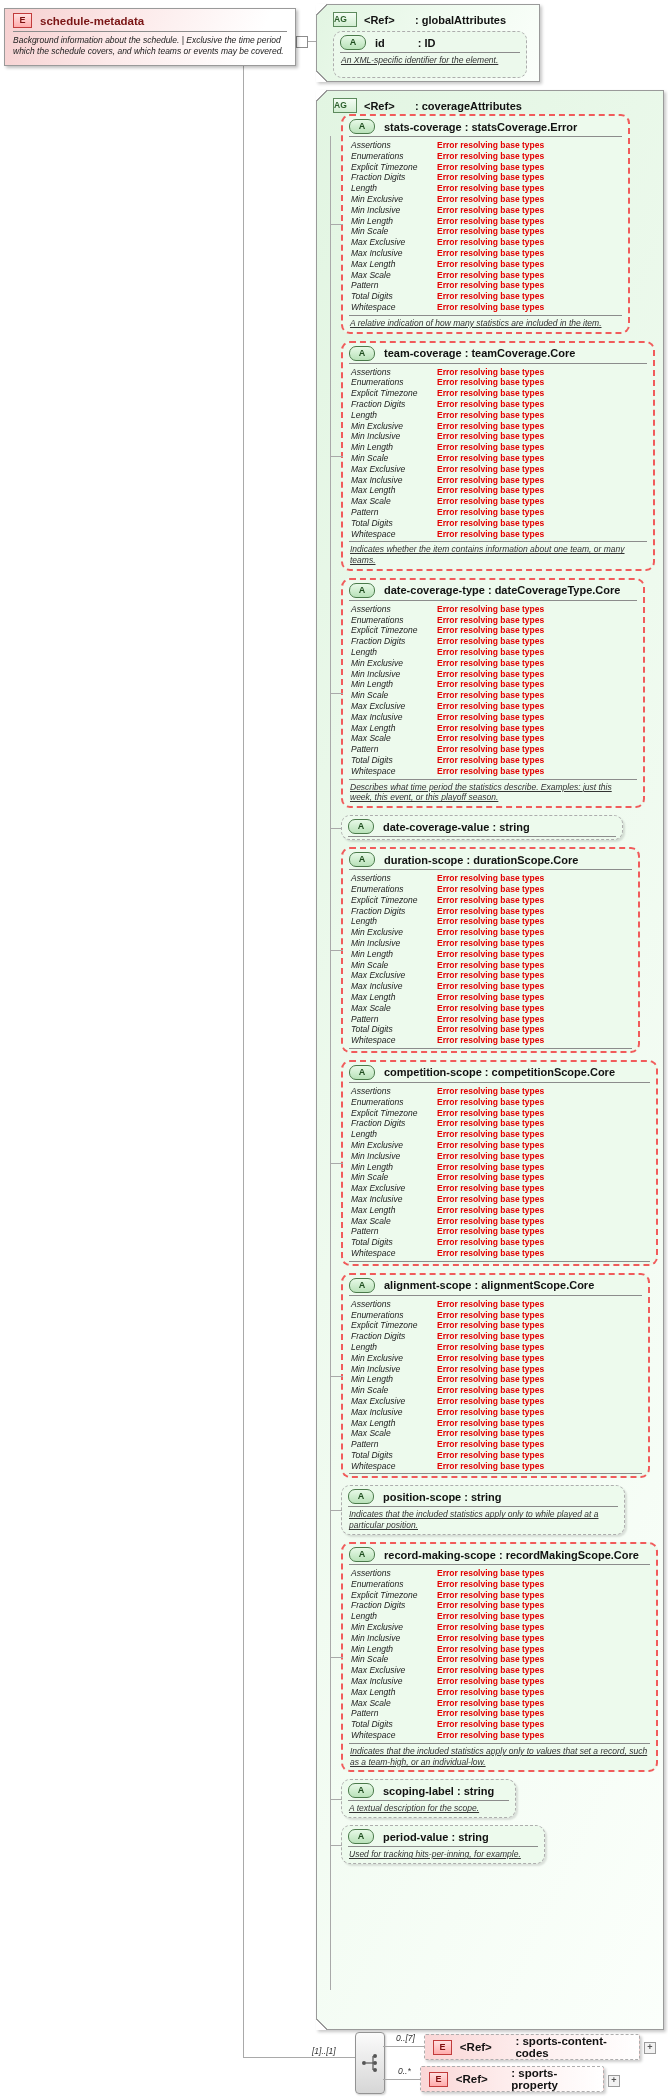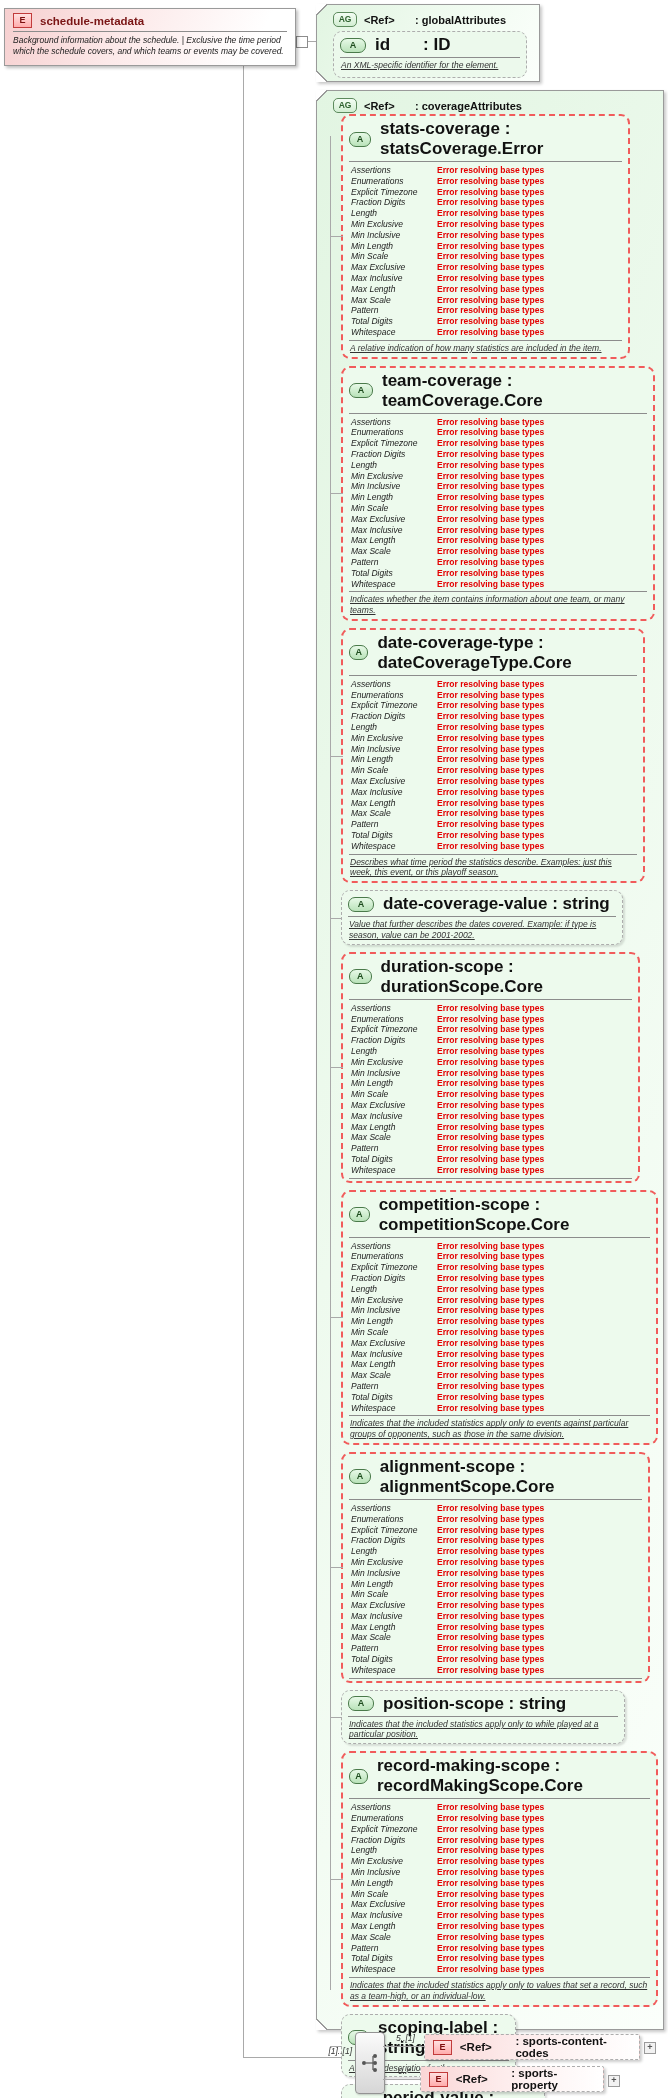--- a/index.html
+++ b/index.html
@@ -16,43 +16,43 @@
     border:1px solid #9a9a9a;box-shadow:2px 2px 3px rgba(0,0,0,.25);}
   .elem-head{display:flex;align-items:center;gap:8px;padding:4px 8px 2px 8px;}
   .elem-title{font-size:11.5px;font-weight:bold;color:#7a1515;}
   .elem-sep{border-top:1px solid #8c8c8c;margin:1px 8px 2px 8px;}
   .elem-doc{font-size:8.5px;font-style:italic;color:#222;line-height:10.5px;padding:1px 8px;}
 
   
   .badge-e{display:inline-block;width:17px;height:13px;line-height:13px;text-align:center;
     font-size:9px;font-weight:bold;color:#7d0f0f;
     background:linear-gradient(#ffe0e0,#ffacac);border:1px solid #c23b3b;}
-  .badge-ag{display:inline-block;width:22px;height:13px;line-height:13px;text-align:center;
+  .badge-ag{display:inline-block;width:22px;height:13px;line-height:13px;text-align:left;
     font-size:8.5px;font-weight:bold;color:#2c5f2c;
-    background:linear-gradient(#f4fdf4,#d2eed2);border:1px solid #5d8a5d;border-radius:5px;}
+    background:linear-gradient(#f4fdf4,#d2eed2);border:1px solid #5d8a5d;border-radius:0;}
   .badge-a{display:inline-block;width:24px;height:13px;line-height:13px;text-align:center;
     font-size:9px;font-weight:bold;color:#1e4d1e;
     background:linear-gradient(#e7f9e7,#b9e2b9);border:1px solid #4a7a4a;border-radius:7px;}
 
   
   .ag-box{position:absolute;background:linear-gradient(115deg,#e2f5e2 0%,#eefaee 45%,#fbfffb 100%);
     border:1px solid #9a9a9a;box-shadow:2px 2px 3px rgba(0,0,0,.22);}
   .ag-box::before{content:'';position:absolute;top:-1px;left:-1px;width:11px;height:11px;
     background:linear-gradient(135deg,#fff 46%,#9a9a9a 46%,#9a9a9a 56%,rgba(0,0,0,0) 56%);}
   .ag-box::after{content:'';position:absolute;bottom:-1px;left:-1px;width:11px;height:11px;
     background:linear-gradient(45deg,#fff 46%,#9a9a9a 46%,#9a9a9a 56%,rgba(0,0,0,0) 56%);}
   .ag-head{display:flex;align-items:center;gap:7px;padding:7px 0 0 16px;}
   .ag-ref{font-size:11px;font-weight:bold;color:#111;width:44px;}
   .ag-type{font-size:11px;font-weight:bold;color:#111;}
 
   
   .id-box{position:absolute;left:16px;top:26px;width:192px;height:45px;
     background:#ecf9ec;border:1.5px dashed #adadad;border-radius:9px;}
   .attr-head{display:flex;align-items:center;gap:9px;padding:3px 0 0 6px;}
-  .attr-title{font-size:17px;font-weight:bold;color:#111;}
+  .attr-title{font-size:11px;font-weight:bold;color:#111;}
   .attr-sep{border-top:1px solid #8c8c8c;margin:2px 6px 2px 6px;}
   .attr-doc{font-size:8.5px;font-style:italic;color:#333;line-height:10.8px;padding:0 7px 3px 7px;text-decoration:underline;}
 
   
   #attr-col{position:absolute;left:341px;top:114px;}
   .attr-block{position:relative;margin-bottom:7px;background:#edfaed;}
   .attr-block::before{content:'';position:absolute;left:-12px;top:50%;width:12px;height:1px;background:#a9a9a9;}
   .attr-block.err{border:2px dashed #f15b5b;border-radius:9px;}
   .attr-block.plain{border:1.5px dashed #adadad;border-radius:9px;box-shadow:2px 2px 2px rgba(0,0,0,.12);}
   .facets{padding:1px 6px 0 8px;}
@@ -365,21 +365,20 @@
         </div>
         <div class="attr-sep"></div>
         <div class="attr-doc">Describes what time period the statistics describe. Examples: just this week, this event, or this playoff season.</div>
       </div>
       <div class="attr-block plain">
         <div class="attr-head">
           <span class="badge-a">A</span>
           <span class="attr-title">date-coverage-value : string</span>
         </div>
         <div class="attr-sep"></div>
-        <div class="attr-doc">Value that further describes the dates covered. Example: if type is season, value can be 2001-2002.</div>
       </div>
       <div class="attr-block err">
         <div class="attr-head">
           <span class="badge-a">A</span>
           <span class="attr-title">duration-scope : durationScope.Core</span>
         </div>
         <div class="attr-sep"></div>
         <div class="facets">
           <div class="facet-row">
             <span class="facet-name">Assertions</span>
@@ -514,21 +513,20 @@
           <div class="facet-row">
             <span class="facet-name">Total Digits</span>
             <span class="facet-err">Error resolving base types</span>
           </div>
           <div class="facet-row">
             <span class="facet-name">Whitespace</span>
             <span class="facet-err">Error resolving base types</span>
           </div>
         </div>
         <div class="attr-sep"></div>
-        <div class="attr-doc">Indicates that the included statistics apply only to events against particular groups of opponents, such as those in the same division.</div>
       </div>
       <div class="attr-block err">
         <div class="attr-head">
           <span class="badge-a">A</span>
           <span class="attr-title">alignment-scope : alignmentScope.Core</span>
         </div>
         <div class="attr-sep"></div>
         <div class="facets">
           <div class="facet-row">
             <span class="facet-name">Assertions</span>
@@ -691,34 +689,34 @@
       <div class="attr-block plain">
         <div class="attr-head">
           <span class="badge-a">A</span>
           <span class="attr-title">period-value : string</span>
         </div>
         <div class="attr-sep"></div>
         <div class="attr-doc">Used for tracking hits-per-inning, for example.</div>
       </div>
     </div>
 
-  <div class="card" style="left:312px;top:2046px;width:40px;text-align:right;">[1]..[1]</div>
+  <div class="card" style="left:312px;top:2046px;width:40px;">[1]..[1]</div>
   <div class="seq-box">
     <svg width="20" height="22" viewBox="0 0 20 22">
       <circle cx="4" cy="11" r="2" fill="#555"></circle>
       <line x1="6" y1="11" x2="13" y2="11" stroke="#555" stroke-width="1.2"></line>
       <line x1="13" y1="4" x2="13" y2="18" stroke="#555" stroke-width="1.2"></line>
       <circle cx="15" cy="4" r="2" fill="#555"></circle>
       <circle cx="15" cy="11" r="2" fill="#555"></circle>
       <circle cx="15" cy="18" r="2" fill="#555"></circle>
     </svg>
   </div>
 
   <div class="line hline" style="left:383px;top:2046px;width:41px;"></div>
-  <div class="card" style="left:396px;top:2033px;">5..[1]</div>
+  <div class="card" style="left:396px;top:2033px;">0..[7]</div>
   <div class="eref-box" style="left:424px;top:2034px;width:216px;">
     <span class="badge-e">E</span>
     <span class="eref-ref">&lt;Ref&gt;</span>
     <span class="eref-type">: sports-content-codes</span>
   </div>
   <div class="expand-sq" style="left:644px;top:2042px;">+</div>
 
   <div class="line hline" style="left:383px;top:2079px;width:37px;"></div>
   <div class="card" style="left:398px;top:2066px;">0..*</div>
   <div class="eref-box" style="left:420px;top:2066px;width:184px;">

